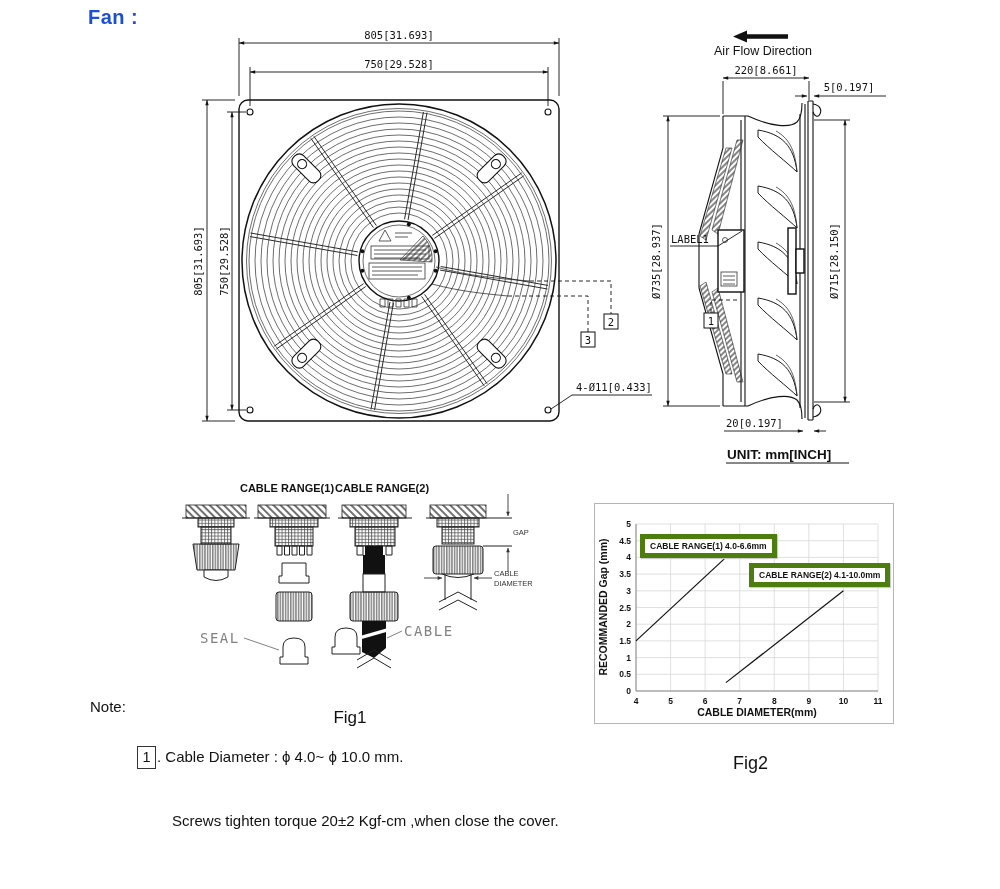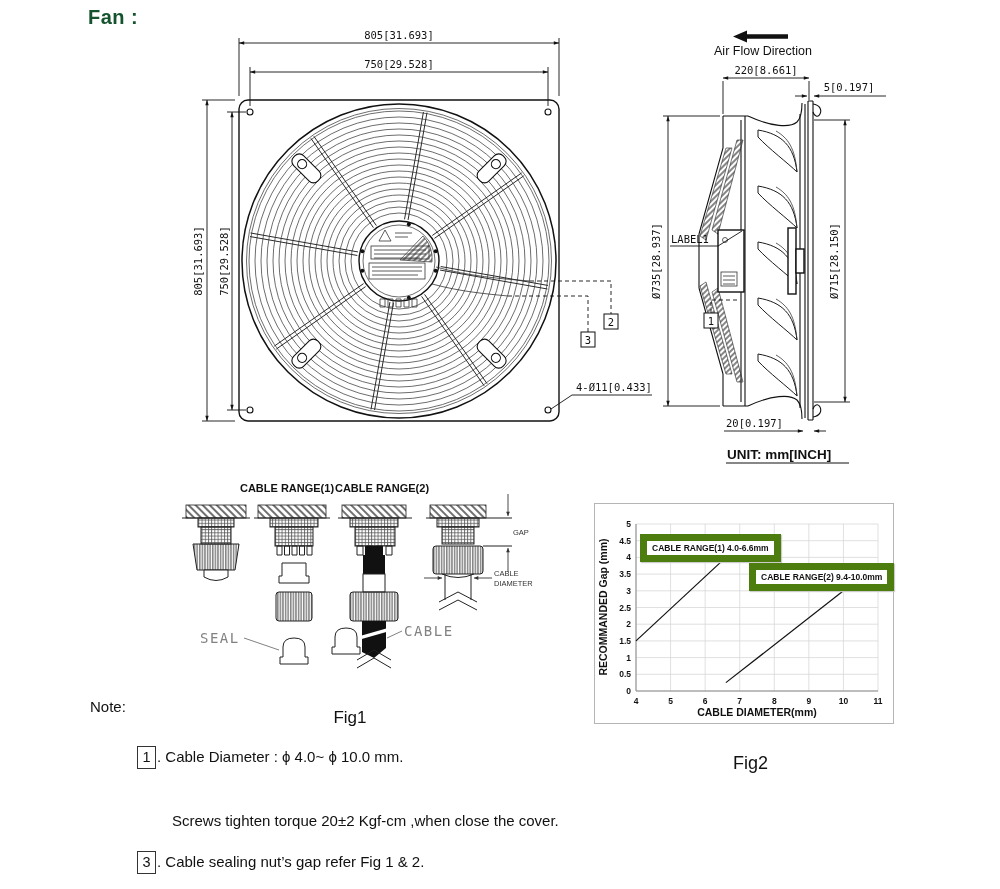--- a/index.html
+++ b/index.html
@@ -1,19 +1,19 @@
 <!DOCTYPE html>
 <html><head>
 <meta charset="utf-8">
 <style>
   html,body{margin:0;padding:0;background:#fff;}
   .page{position:relative;width:1000px;height:889px;background:#fff;overflow:hidden;
         font-family:"Liberation Sans",sans-serif;color:#111;}
   .abs{position:absolute;}
-  .title{position:absolute;left:88px;top:6px;font-size:20px;font-weight:600;color:#14532d;letter-spacing:.5px;}
+  .title{position:absolute;left:88px;top:6px;font-size:20px;font-weight:600;color:#1d4ed8;letter-spacing:.5px;}
   
   svg text{user-select:none;}
   .plate{fill:#fff;stroke:#111;stroke-width:1.4;}
   .draw{fill:none;stroke:#111;stroke-width:1.1;}
   .thin{fill:none;stroke:#333;stroke-width:.8;}
   .ring{fill:none;stroke:#3c3c3c;stroke-width:.75;}
   .ring2{fill:none;stroke:#111;stroke-width:1.5;}
   .spoke{stroke:#2a2a2a;stroke-width:1;}
   .bracket{fill:#fff;stroke:#111;stroke-width:1.1;}
   .hubc{fill:#fff;stroke:#111;stroke-width:1.4;}
@@ -41,21 +41,21 @@
   .dim1{stroke:#333;stroke-width:.9;fill:none;}
   .cap{font-family:"Liberation Sans",sans-serif;font-size:17px;fill:#111;}
   
   #fig2-box{position:absolute;left:594px;top:503px;width:298px;height:219px;
             border:1px solid #b5b5b5;background:#fff;}
   .grid{stroke:#d8d8d8;stroke-width:.8;}
   .axis{stroke:#8a8a8a;stroke-width:1;}
   .series{fill:none;stroke:#111;stroke-width:1.2;}
   .tick{font-family:"Liberation Sans",sans-serif;font-size:8.5px;font-weight:bold;fill:#111;}
   .axl{font-family:"Liberation Sans",sans-serif;font-size:10.5px;font-weight:bold;fill:#111;}
-  .anno{position:absolute;border:7px solid #4d7c0f;background:#fff;padding:2px 5px;
+  .anno{position:absolute;border:5px solid #4d7c0f;background:#fff;padding:2px 5px;
         font-size:8.5px;font-weight:bold;color:#111;white-space:nowrap;box-shadow:1px 1px 1px #ccc;}
   .fig2-caption{position:absolute;left:733px;top:753px;font-size:18px;color:#111;}
   
   .note-heading{position:absolute;left:90px;top:698px;font-size:15px;}
   .note-row{position:absolute;left:137px;white-space:nowrap;font-size:15px;}
   .nbox{display:inline-block;border:1.2px solid #333;min-width:11px;text-align:center;
         padding:2px 3px;font-size:14.5px;line-height:17px;background:#fff;}
   .ntext{margin-left:1px;}
   .note-cont{position:absolute;left:172px;font-size:15px;white-space:nowrap;}
 </style>
@@ -369,26 +369,23 @@
           <text x="36" y="56.400000000000006" text-anchor="end" class="tick">4</text>
           <text x="36" y="39.69999999999999" text-anchor="end" class="tick">4.5</text>
           <text x="36" y="23" text-anchor="end" class="tick">5</text>
           <polyline points="41,136.9 130.88571428571427,53.400000000000006" class="series"></polyline>
           <polyline points="130.88571428571427,178.65 248.42857142857142,86.8" class="series"></polyline>
         </g>
       <text class="axl" text-anchor="middle" x="162" y="212">CABLE DIAMETER(mm)</text>
       <text class="axl" text-anchor="middle" x="12" y="103" transform="rotate(-90 12 103)">RECOMMANDED Gap (mm)</text>
     </svg>
     <div class="anno" style="left:45px;top:30px">CABLE RANGE(1) 4.0-6.6mm</div>
-    <div class="anno" style="left:154px;top:59px">CABLE RANGE(2) 9.4-10.0mm</div>
+    <div class="anno" style="left:154px;top:59px">CABLE RANGE(2) 4.1-10.0mm</div>
   </div>
   <div class="fig2-caption">Fig2</div>
 
   <div class="note-heading">Note:</div>
   <div class="note-row" style="top:746px">
     <span class="nbox">1</span><span class="ntext">. Cable Diameter : ϕ 4.0~ ϕ 10.0 mm.</span>
   </div>
   <div class="note-cont" style="top:812px">Screws tighten torque 20±2 Kgf-cm ,when close the cover.</div>
-  <div class="note-row" style="top:851px">
-    <span class="nbox">3</span><span class="ntext">. Cable sealing nut’s gap refer Fig 1 &amp; 2.</span>
-  </div>
 
 </div>
 
 </body></html>

